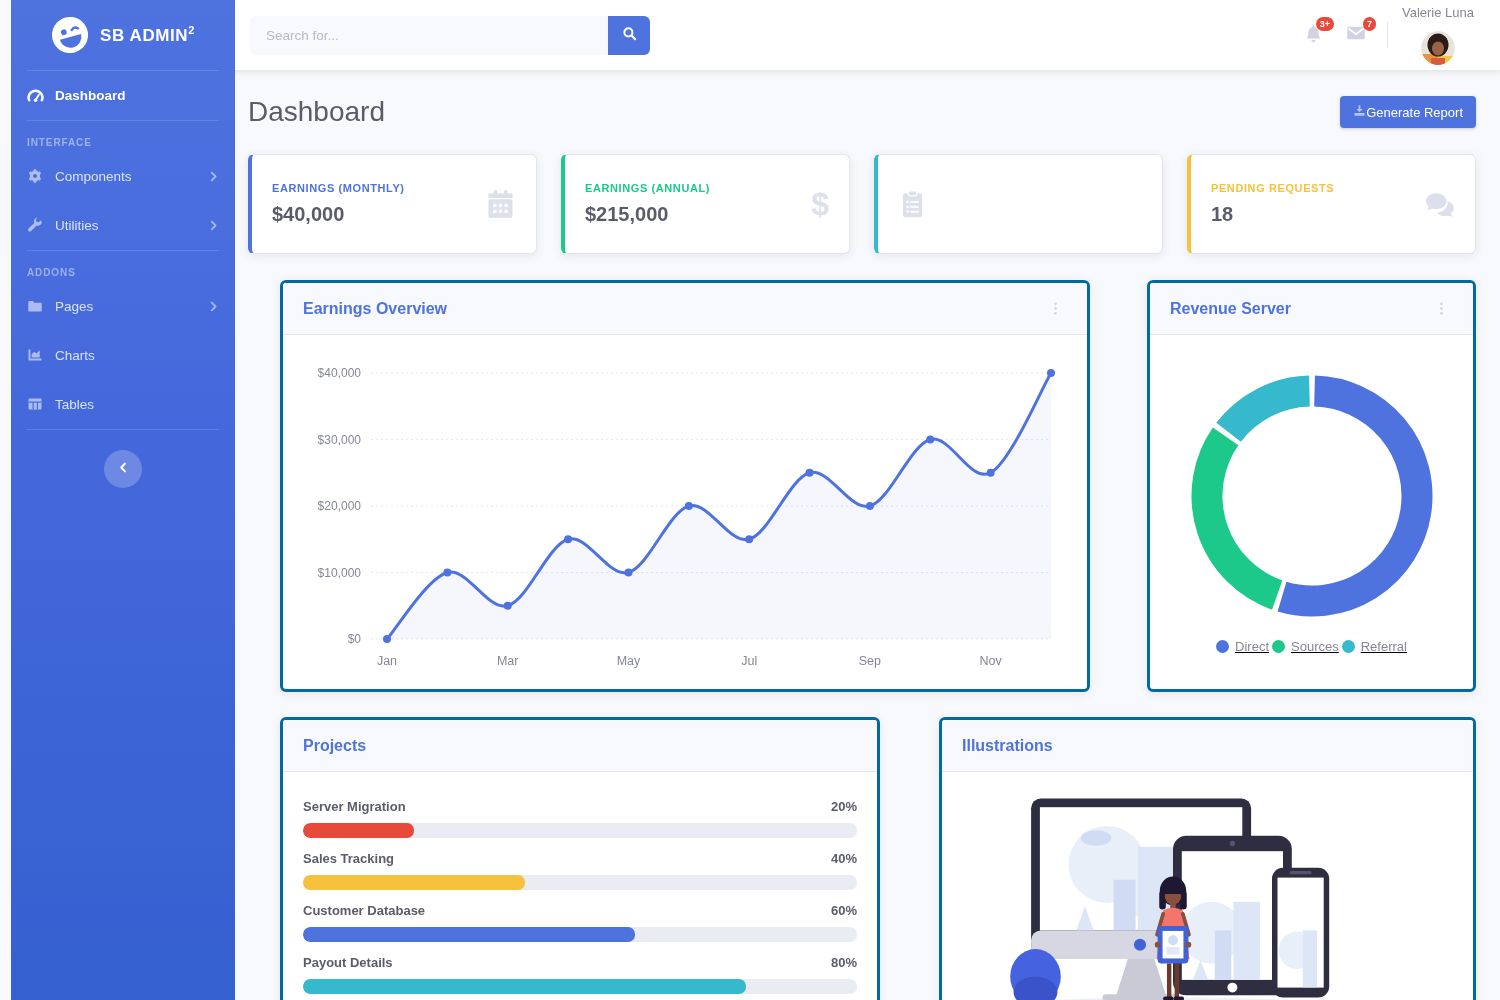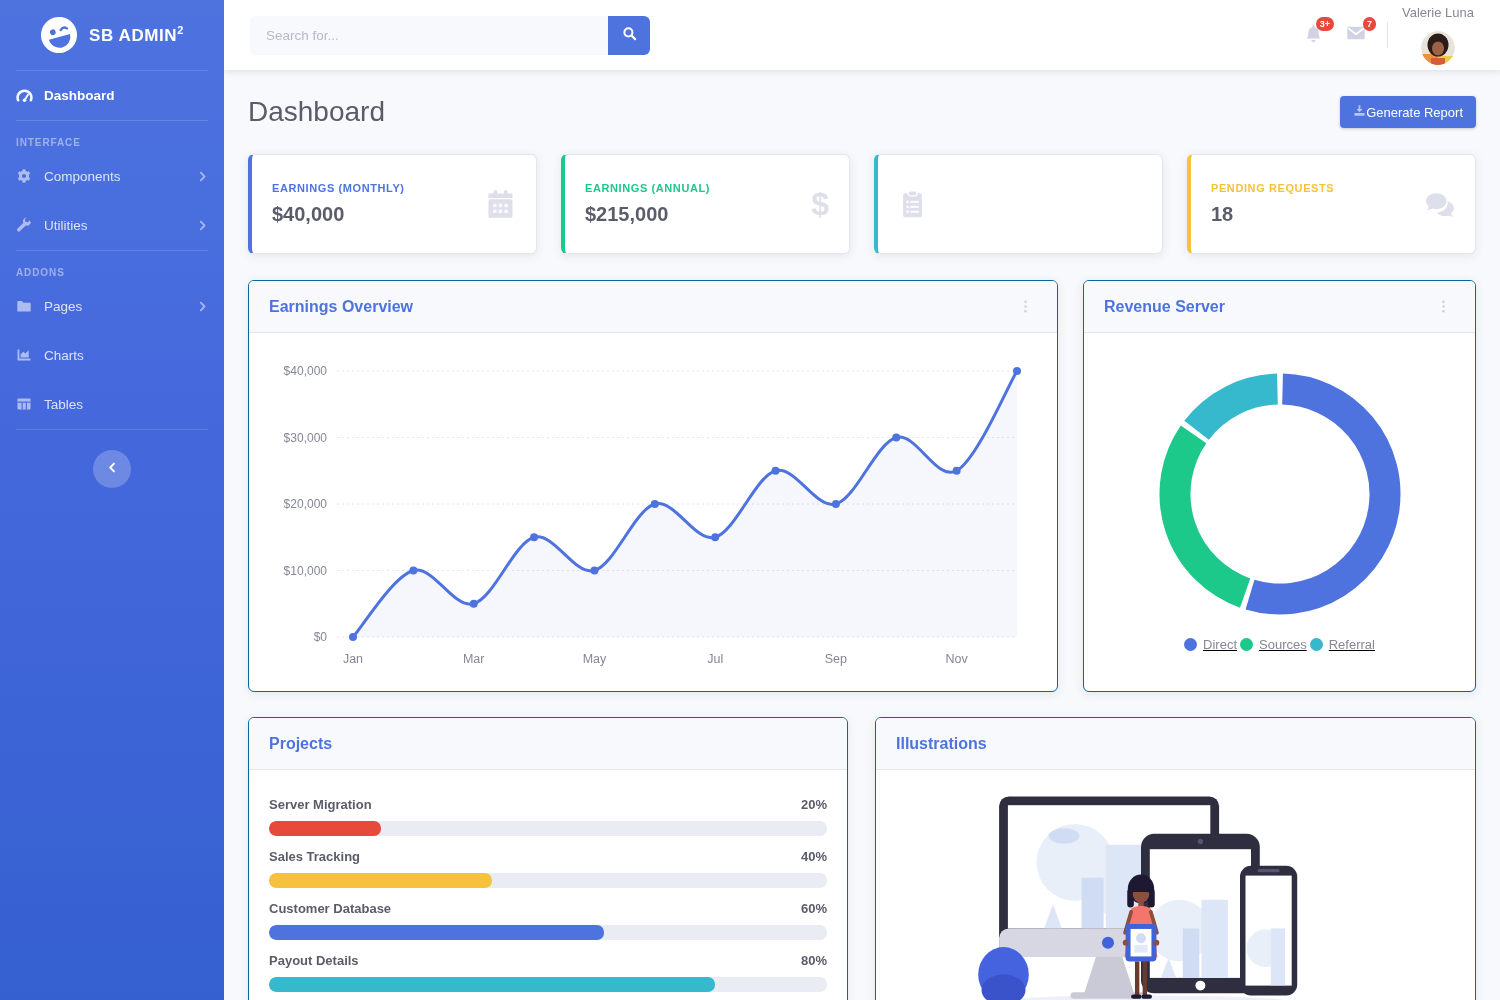--- a/index.html
+++ b/index.html
@@ -1,20 +1,20 @@
 <!DOCTYPE html>
 <html><head>
 <meta charset="utf-8">
 <style>
   * { margin:0; padding:0; box-sizing:border-box; }
   html,body { width:1500px; height:1000px; overflow:hidden;
     font-family:"Liberation Sans", sans-serif; background:#f8f9fc; position:relative; }
 
   
-  .sidebar { position:absolute; left:0; top:0; width:224px; height:1000px;
+  .sidebar { position:absolute; left:11px; top:0; width:224px; height:1000px;
     background:linear-gradient(180deg,#4e73df 0%,#4468dc 45%,#3560d0 100%); color:#fff; z-index:5; }
   .brand { display:flex; align-items:center; justify-content:center; gap:11px; height:70px; cursor:pointer; }
   .brand-icon { transform:rotate(-15deg); display:flex; }
   .brand-text { font-weight:bold; font-size:17px; letter-spacing:.6px; }
   .brand-text sup { font-size:11px; }
   .side-hr { border:0; border-top:1px solid rgba(255,255,255,.15); margin:0 16px; }
   .nav-heading { padding:16px 16px 4px; font-size:10px; font-weight:bold; letter-spacing:.9px;
     color:rgba(255,255,255,.45); }
   .nav-item { display:flex; align-items:center; gap:11px; padding:16px;
     color:rgba(255,255,255,.8); font-size:13.5px; cursor:pointer; }
@@ -62,22 +62,22 @@
   .stat-label { font-size:11px; font-weight:bold; letter-spacing:.6px; margin-bottom:9px; }
   .stat-value { font-size:20px; font-weight:bold; color:#5a5c69; }
   .stat-task { display:flex; align-items:center; gap:14px; }
   .stat-icon { color:#dddfeb; display:flex; }
   .dollar-glyph { font-size:32px; font-weight:bold; color:#dddfeb; }
 
   .progress { background:#eaecf4; border-radius:6px; overflow:hidden; }
   .progress-sm { height:9px; width:148px; border-radius:5px; }
   .progress .bar { height:100%; border-radius:inherit; }
 
-  .card { background:#fff; border:1px solid #0369a1; border-radius:6px;
-    box-shadow:0 2px 10px rgba(58,59,69,.1); overflow:hidden; }
+  .card { background:#fff; border:3px solid #0369a1; border-radius:6px;
+    box-shadow:0 2px 10px rgba(58,59,69,.1); overflow:hidden;margin-left:32px; }
   .card-head { display:flex; align-items:center; justify-content:space-between; background:#f8f9fc;
     border-bottom:1px solid #e3e6f0; padding:0 20px; height:52px; }
   .card-title { color:#4e73df; font-weight:bold; font-size:16px; }
   .ellipsis-btn { color:#d1d3e2; cursor:pointer; display:flex; padding:4px; }
 
   .row2 { display:flex; gap:25px; margin-bottom:25px; }
   .card-earnings { width:810px; height:412px; }
   .card-revenue { flex:1; height:412px; }
   .card-earnings .card-body { padding:6px 20px 0; }
   .card-revenue .card-body { display:flex; flex-direction:column; align-items:center; }

